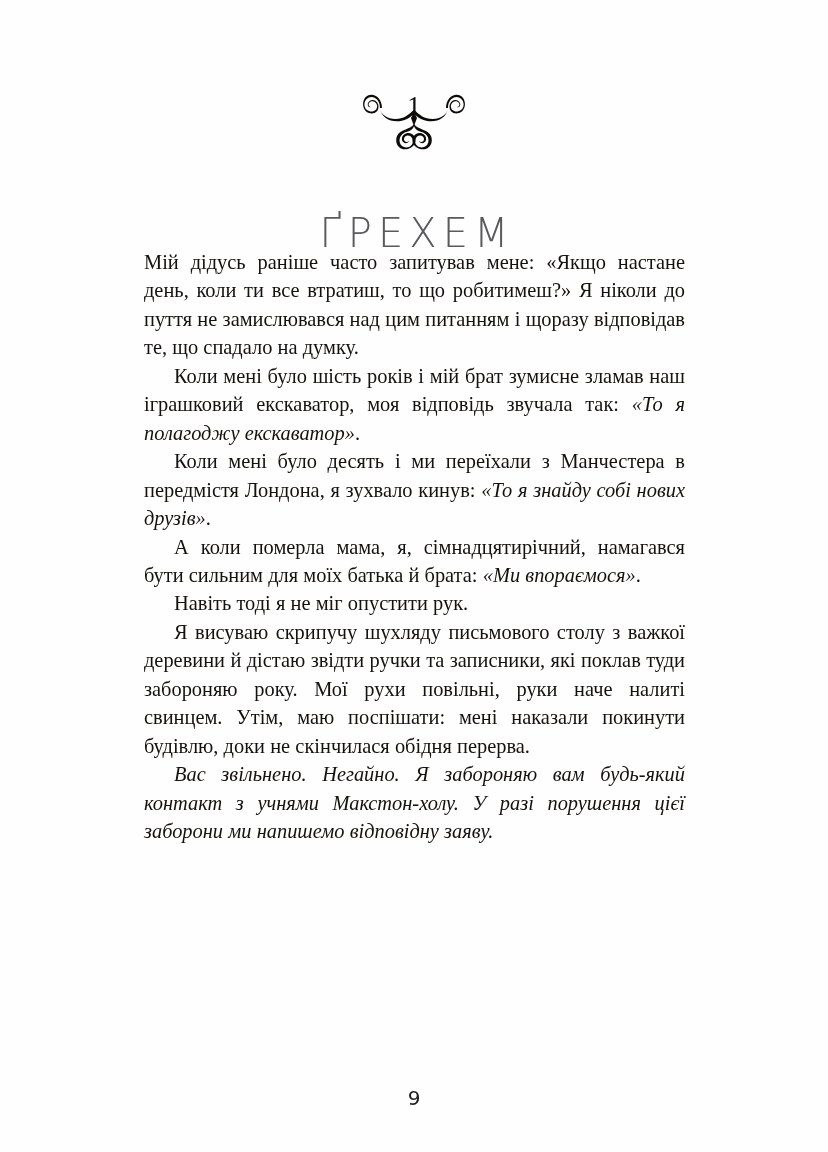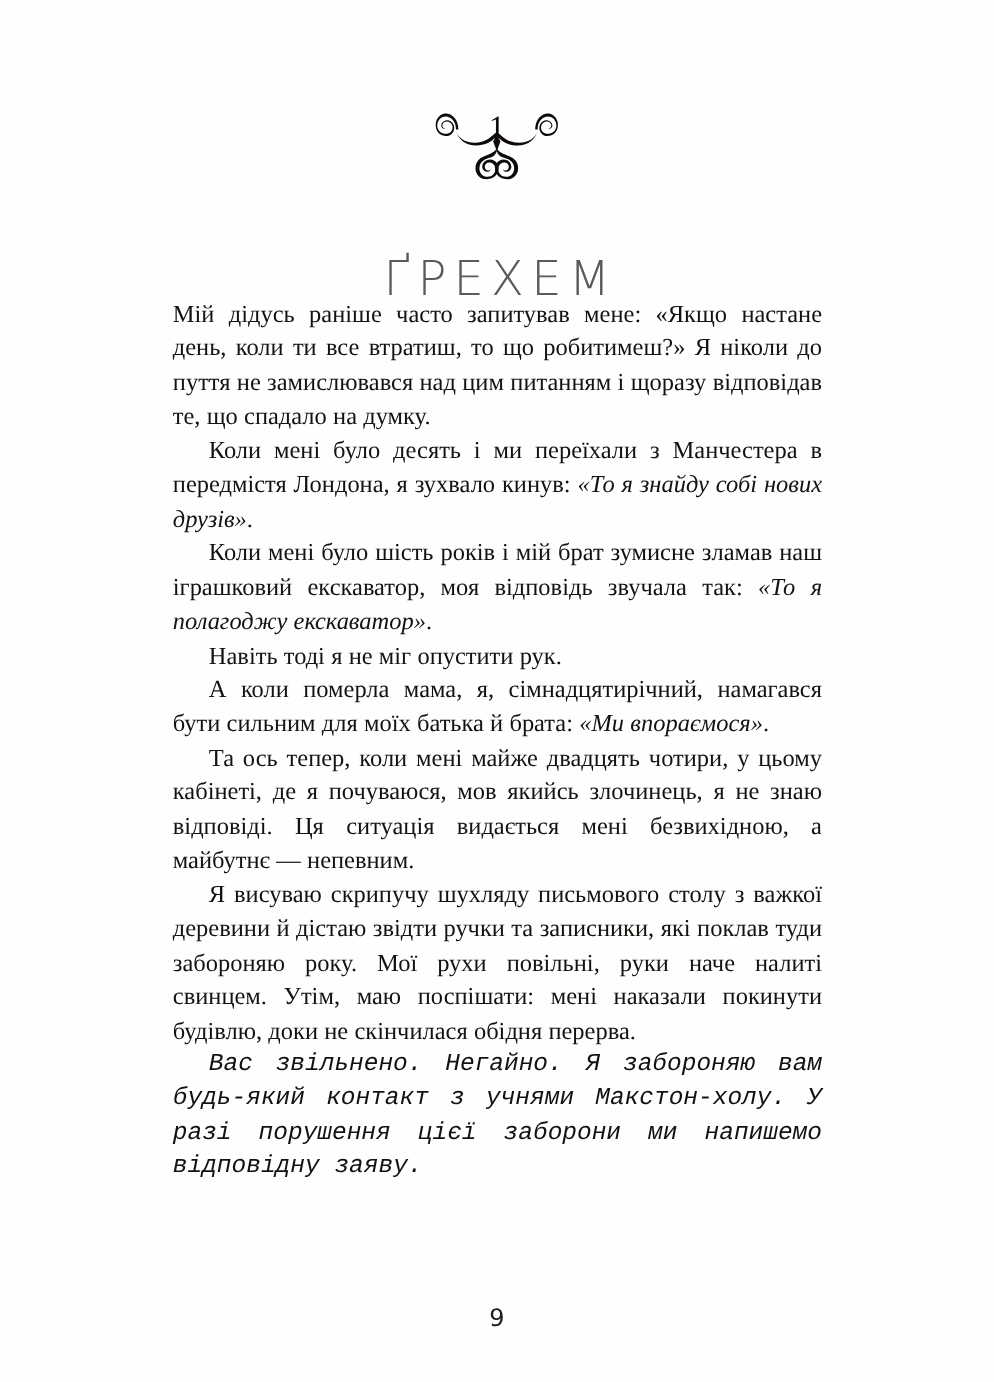--- a/index.html
+++ b/index.html
@@ -82,21 +82,20 @@
     line-height: 28.45px;
     text-indent: 30px;
     hyphens: manual;
     word-spacing: 0.1px;
   }
   p.para.first {
     text-indent: 0;
   }
   p.para.italic {
     font-style: italic;
-    font-family: Liberation Mono, monospace;
   }
   .it {
     font-style: italic;
   }
 
   
   .folio {
     position: absolute;
     top: 1086px;
     left: 0;
@@ -142,24 +141,23 @@
       </g>
     </svg>
   </div>
 
   <div class="chapter-number">1</div>
 
   <h1 class="chapter-title">ҐРЕХЕМ</h1>
 
   <div class="text-column" id="text-column">
       <p class="para first"><span>Мій дідусь раніше часто запитував мене: «Якщо настане день, коли ти все втратиш, то що робитимеш?» Я ніколи до пуття не замислювався над цим питанням і щоразу відповідав те, що спадало на думку.</span></p>
+      <p class="para"><span>Коли мені було шість років і мій брат зумисне зламав наш іграшковий екскаватор, моя відповідь звучала так: </span><span class="it">«То я полагоджу екскаватор»</span><span>.</span></p>
       <p class="para"><span>Коли мені було десять і ми переїхали з Манчестера в передмістя Лондона, я зухвало кинув: </span><span class="it">«То я знайду собі нових друзів»</span><span>.</span></p>
-      <p class="para"><span>Коли мені було шість років і мій брат зумисне зламав наш іграшковий екскаватор, моя відповідь звучала так: </span><span class="it">«То я полагоджу екскаватор»</span><span>.</span></p>
+      <p class="para"><span>А коли померла мама, я, сімнадцятирічний, намагався бути сильним для моїх батька й брата: </span><span class="it">«Ми впораємося»</span><span>.</span></p>
       <p class="para"><span>Навіть тоді я не міг опустити рук.</span></p>
-      <p class="para"><span>А коли померла мама, я, сімнадцятирічний, намагався бути сильним для моїх батька й брата: </span><span class="it">«Ми впораємося»</span><span>.</span></p>
-      <p class="para"><span>Та ось тепер, коли мені майже двадцять чотири, у цьому кабінеті, де я почуваюся, мов якийсь злочинець, я не знаю відповіді. Ця ситуація видається мені безвихідною, а майбутнє — непевним.</span></p>
       <p class="para"><span>Я висуваю скрипучу шухляду письмового столу з важкої деревини й дістаю звідти ручки та записники, які поклав туди забороняю року. Мої рухи повільні, руки наче налиті свинцем. Утім, маю поспішати: мені наказали покинути будівлю, доки не скінчилася обідня перерва.</span></p>
       <p class="para italic"><span>Вас звільнено. Негайно. Я забороняю вам будь-який контакт з учнями Макстон-холу. У разі порушення цієї заборони ми напишемо відповідну заяву.</span></p>
     </div>
 
   <div class="folio">9</div>
 
 </div>
 
 </body></html>

